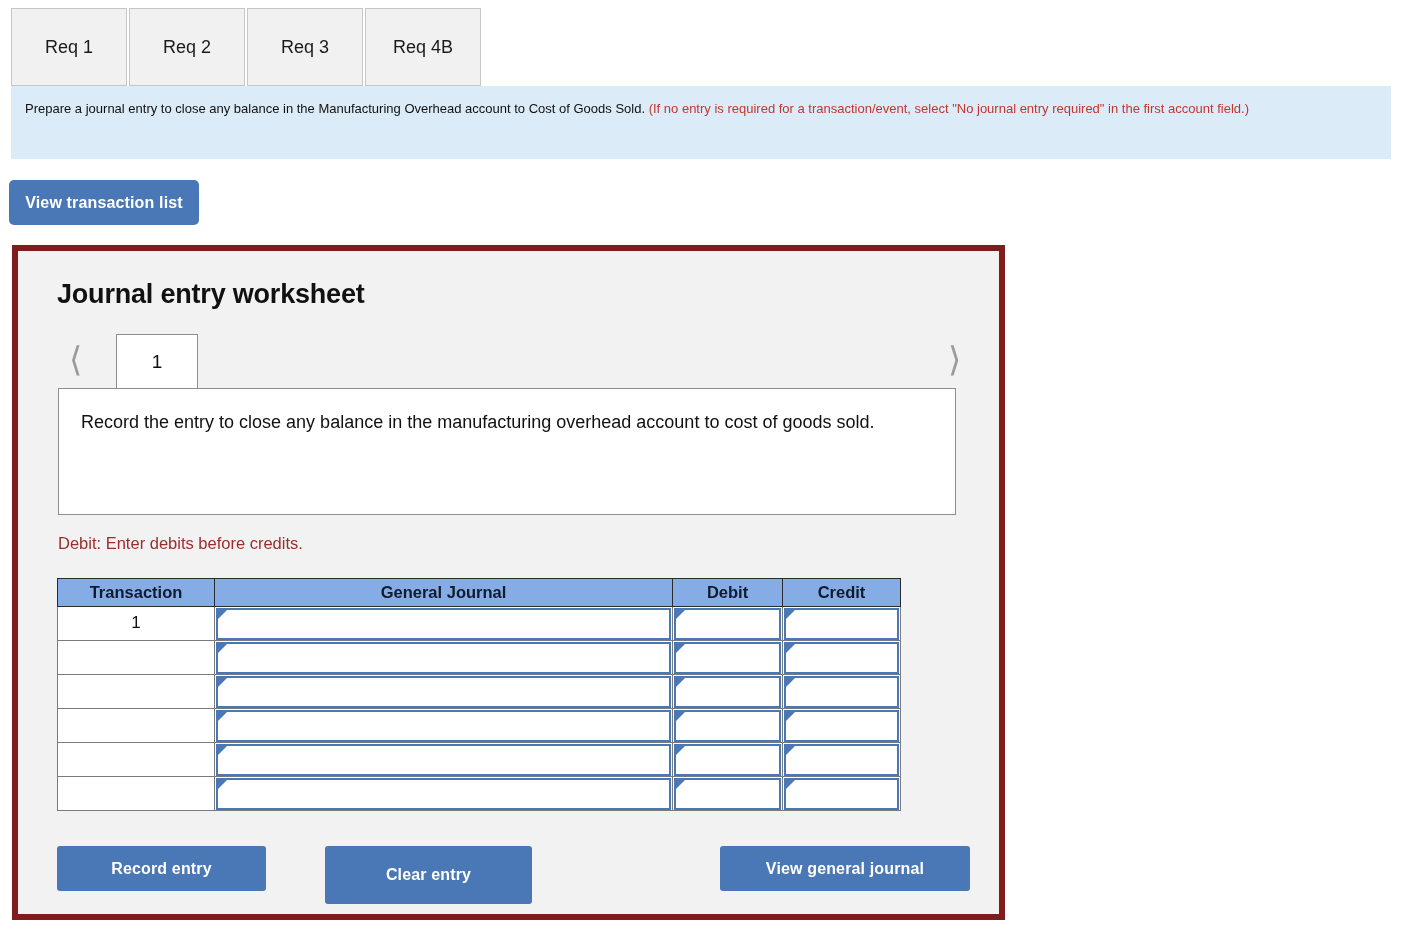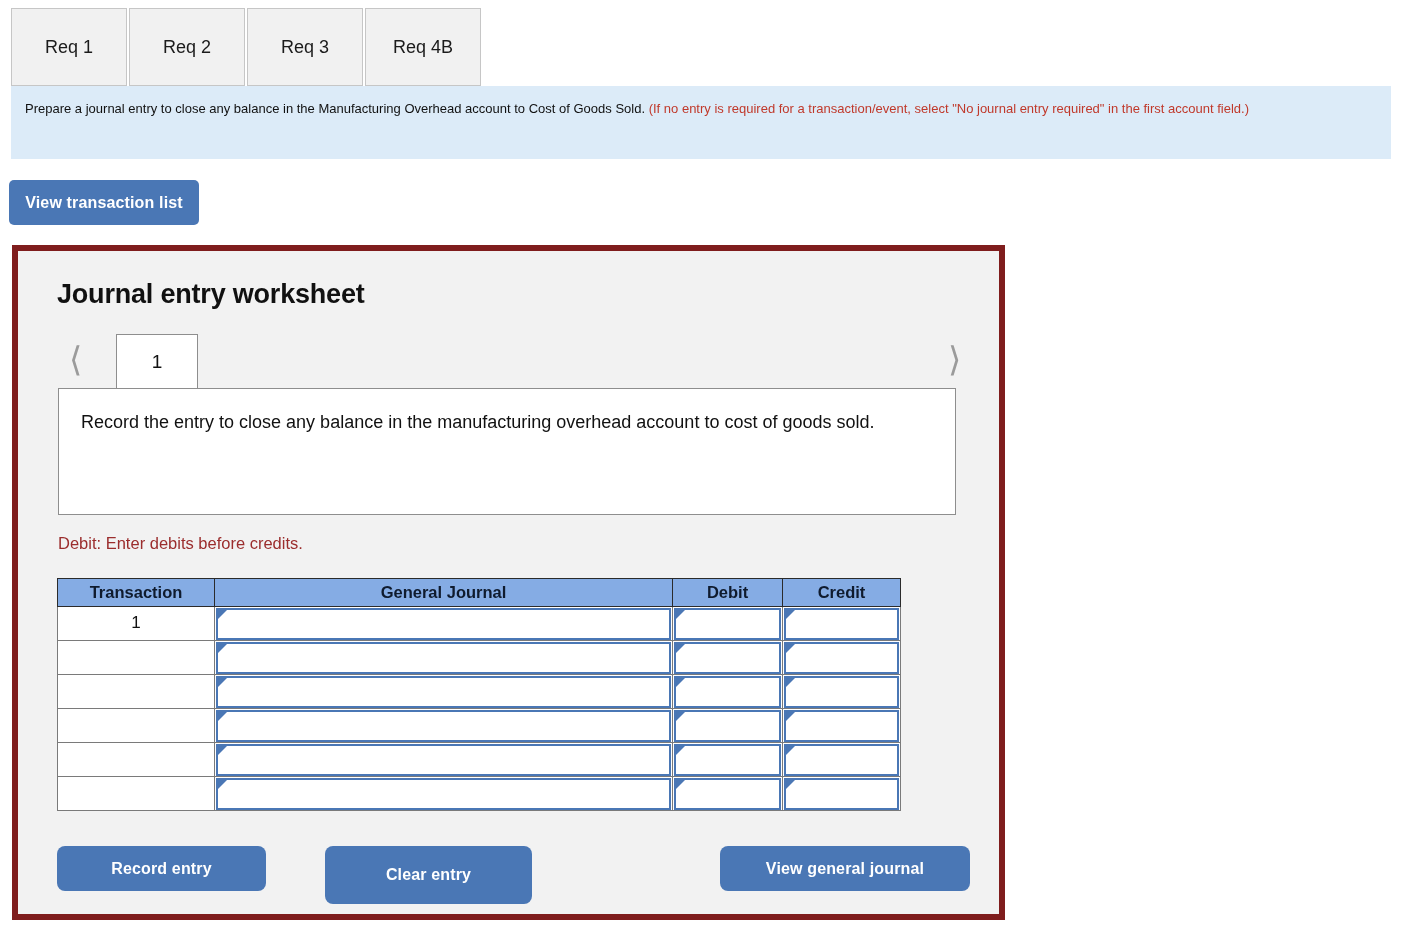--- a/index.html
+++ b/index.html
@@ -213,21 +213,21 @@
     width: 0;
     height: 0;
     border-left: 9px solid #4a77b5;
     border-bottom: 9px solid transparent;
   }
 
   
   .btn-record { position: absolute; left: 39px;  top: 595px; width: 209px; height: 45px; }
   .btn-clear  { position: absolute; left: 307px; top: 595px; width: 207px; height: 58px; }
   .btn-viewgj { position: absolute; left: 702px; top: 595px; width: 250px; height: 45px; }
-  .btn-sq { border-radius: 8px; }
+  .btn-sq { border-radius: 3px; }
 </style>
 </head>
 <body>
 
 <div class="tabbar">
   <div class="tab">
       <span>Req 1</span>
     </div>
   <div class="tab">
       <span>Req 2</span>

